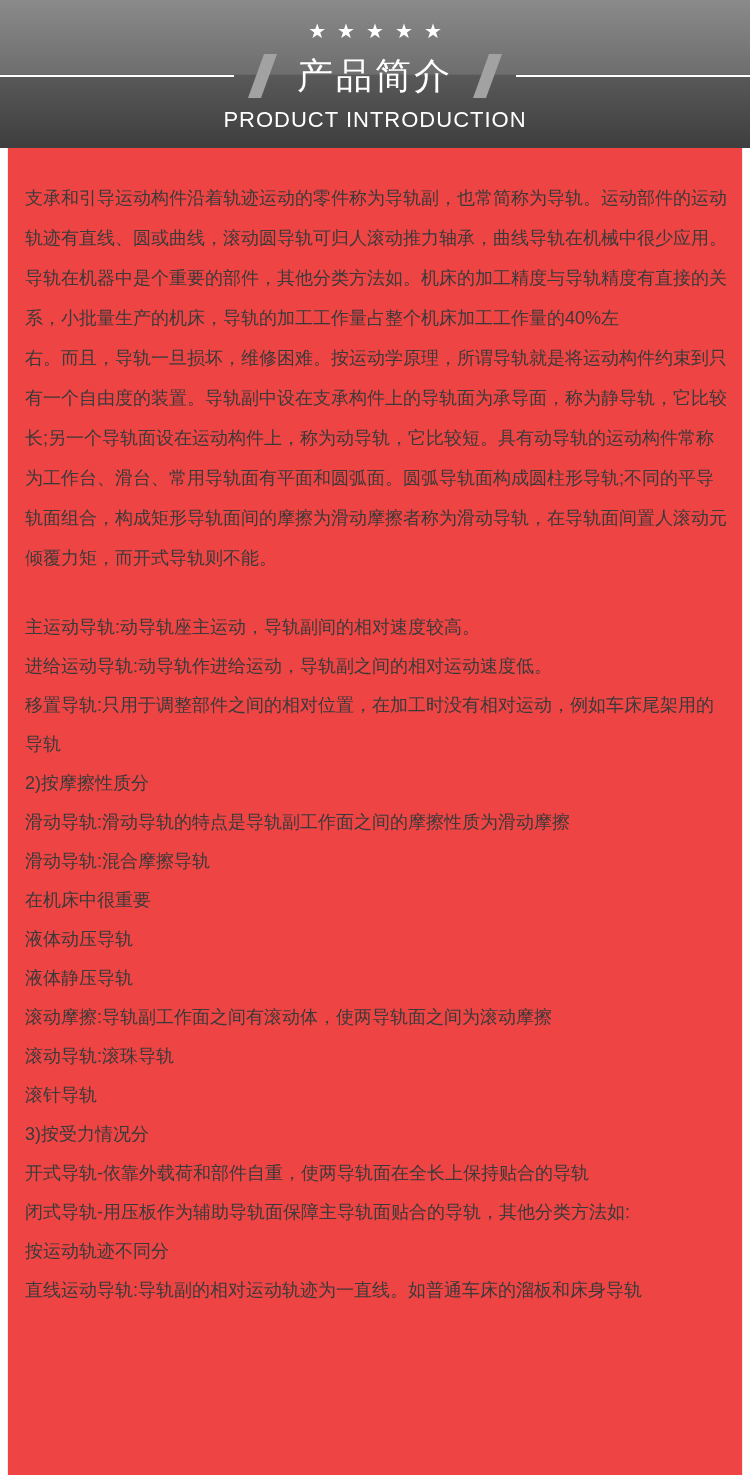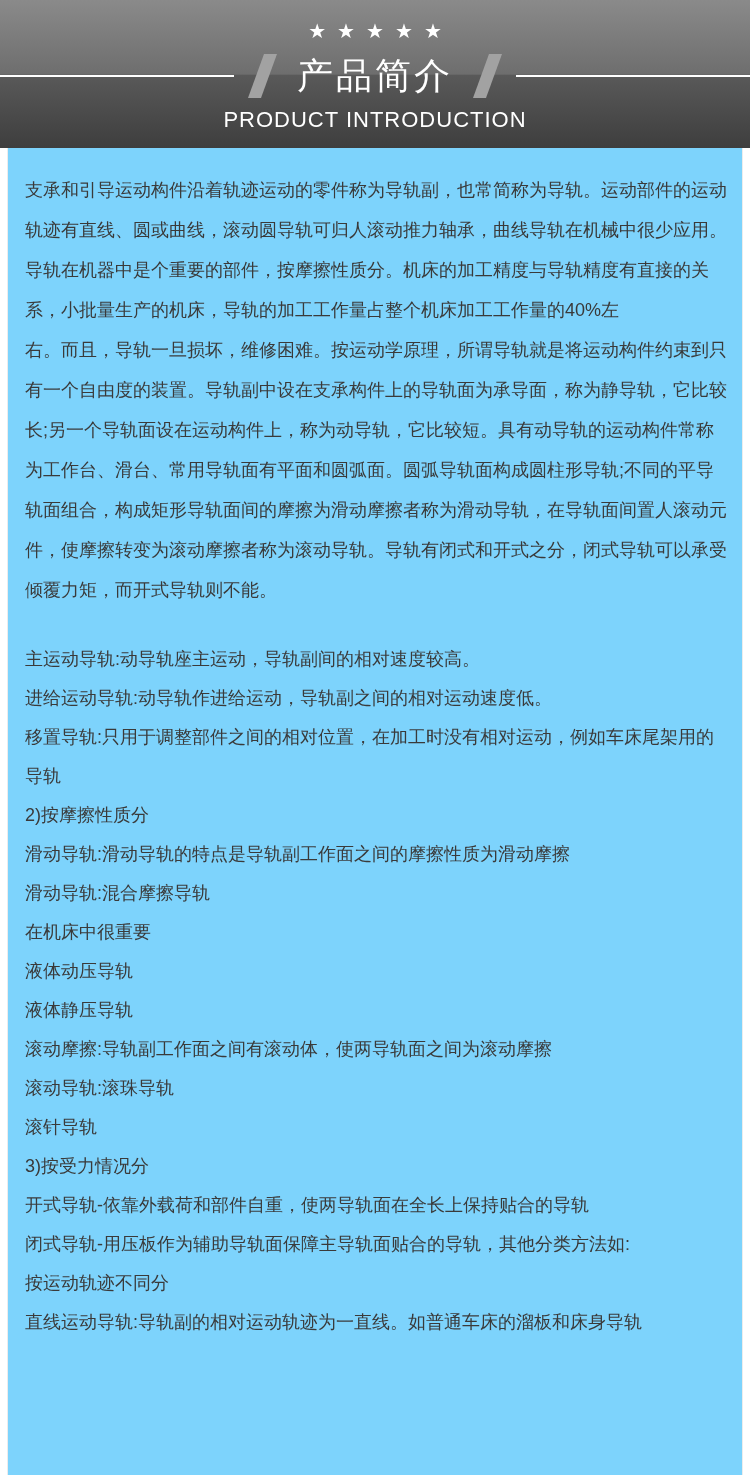--- a/index.html
+++ b/index.html
@@ -69,22 +69,22 @@
     text-align: left;
     white-space: nowrap;
   }
 
   
   .content {
     margin: 0 7px;
     border-left: 1px solid #ececec;
     border-right: 1px solid #ececec;
     min-height: 1327px;
-    background: #7dd3fc;
-    padding: 22px 17px 0 17px;
+    background: #ef4444;
+    padding: 30px 17px 0 17px;
   }
   .intro .line {
     font-size: 18px;
     line-height: 40px;
     color: #3a3a3a;
     white-space: nowrap;
   }
   .classification { margin-top: 30px; }
   .classification .line {
     font-size: 18px;
@@ -107,28 +107,27 @@
       <div class="slash right"></div>
       <div class="divider-line"></div>
     </div>
     <div class="banner-subtitle">PRODUCT INTRODUCTION</div>
   </div>
 
   <div class="content">
     <div class="intro">
         <div class="line">支承和引导运动构件沿着轨迹运动的零件称为导轨副，也常简称为导轨。运动部件的运动</div>
         <div class="line">轨迹有直线、圆或曲线，滚动圆导轨可归人滚动推力轴承，曲线导轨在机械中很少应用。</div>
-        <div class="line">导轨在机器中是个重要的部件，按摩擦性质分。机床的加工精度与导轨精度有直接的关</div>
+        <div class="line">导轨在机器中是个重要的部件，其他分类方法如。机床的加工精度与导轨精度有直接的关</div>
         <div class="line">系，小批量生产的机床，导轨的加工工作量占整个机床加工工作量的40%左</div>
         <div class="line">右。而且，导轨一旦损坏，维修困难。按运动学原理，所谓导轨就是将运动构件约束到只</div>
         <div class="line">有一个自由度的装置。导轨副中设在支承构件上的导轨面为承导面，称为静导轨，它比较</div>
         <div class="line">长;另一个导轨面设在运动构件上，称为动导轨，它比较短。具有动导轨的运动构件常称</div>
         <div class="line">为工作台、滑台、常用导轨面有平面和圆弧面。圆弧导轨面构成圆柱形导轨;不同的平导</div>
         <div class="line">轨面组合，构成矩形导轨面间的摩擦为滑动摩擦者称为滑动导轨，在导轨面间置人滚动元</div>
-        <div class="line">件，使摩擦转变为滚动摩擦者称为滚动导轨。导轨有闭式和开式之分，闭式导轨可以承受</div>
         <div class="line">倾覆力矩，而开式导轨则不能。</div>
       </div>
     <div class="classification">
         <div class="line">主运动导轨:动导轨座主运动，导轨副间的相对速度较高。</div>
         <div class="line">进给运动导轨:动导轨作进给运动，导轨副之间的相对运动速度低。</div>
         <div class="line">移置导轨:只用于调整部件之间的相对位置，在加工时没有相对运动，例如车床尾架用的</div>
         <div class="line">导轨</div>
         <div class="line">2)按摩擦性质分</div>
         <div class="line">滑动导轨:滑动导轨的特点是导轨副工作面之间的摩擦性质为滑动摩擦</div>
         <div class="line">滑动导轨:混合摩擦导轨</div>

